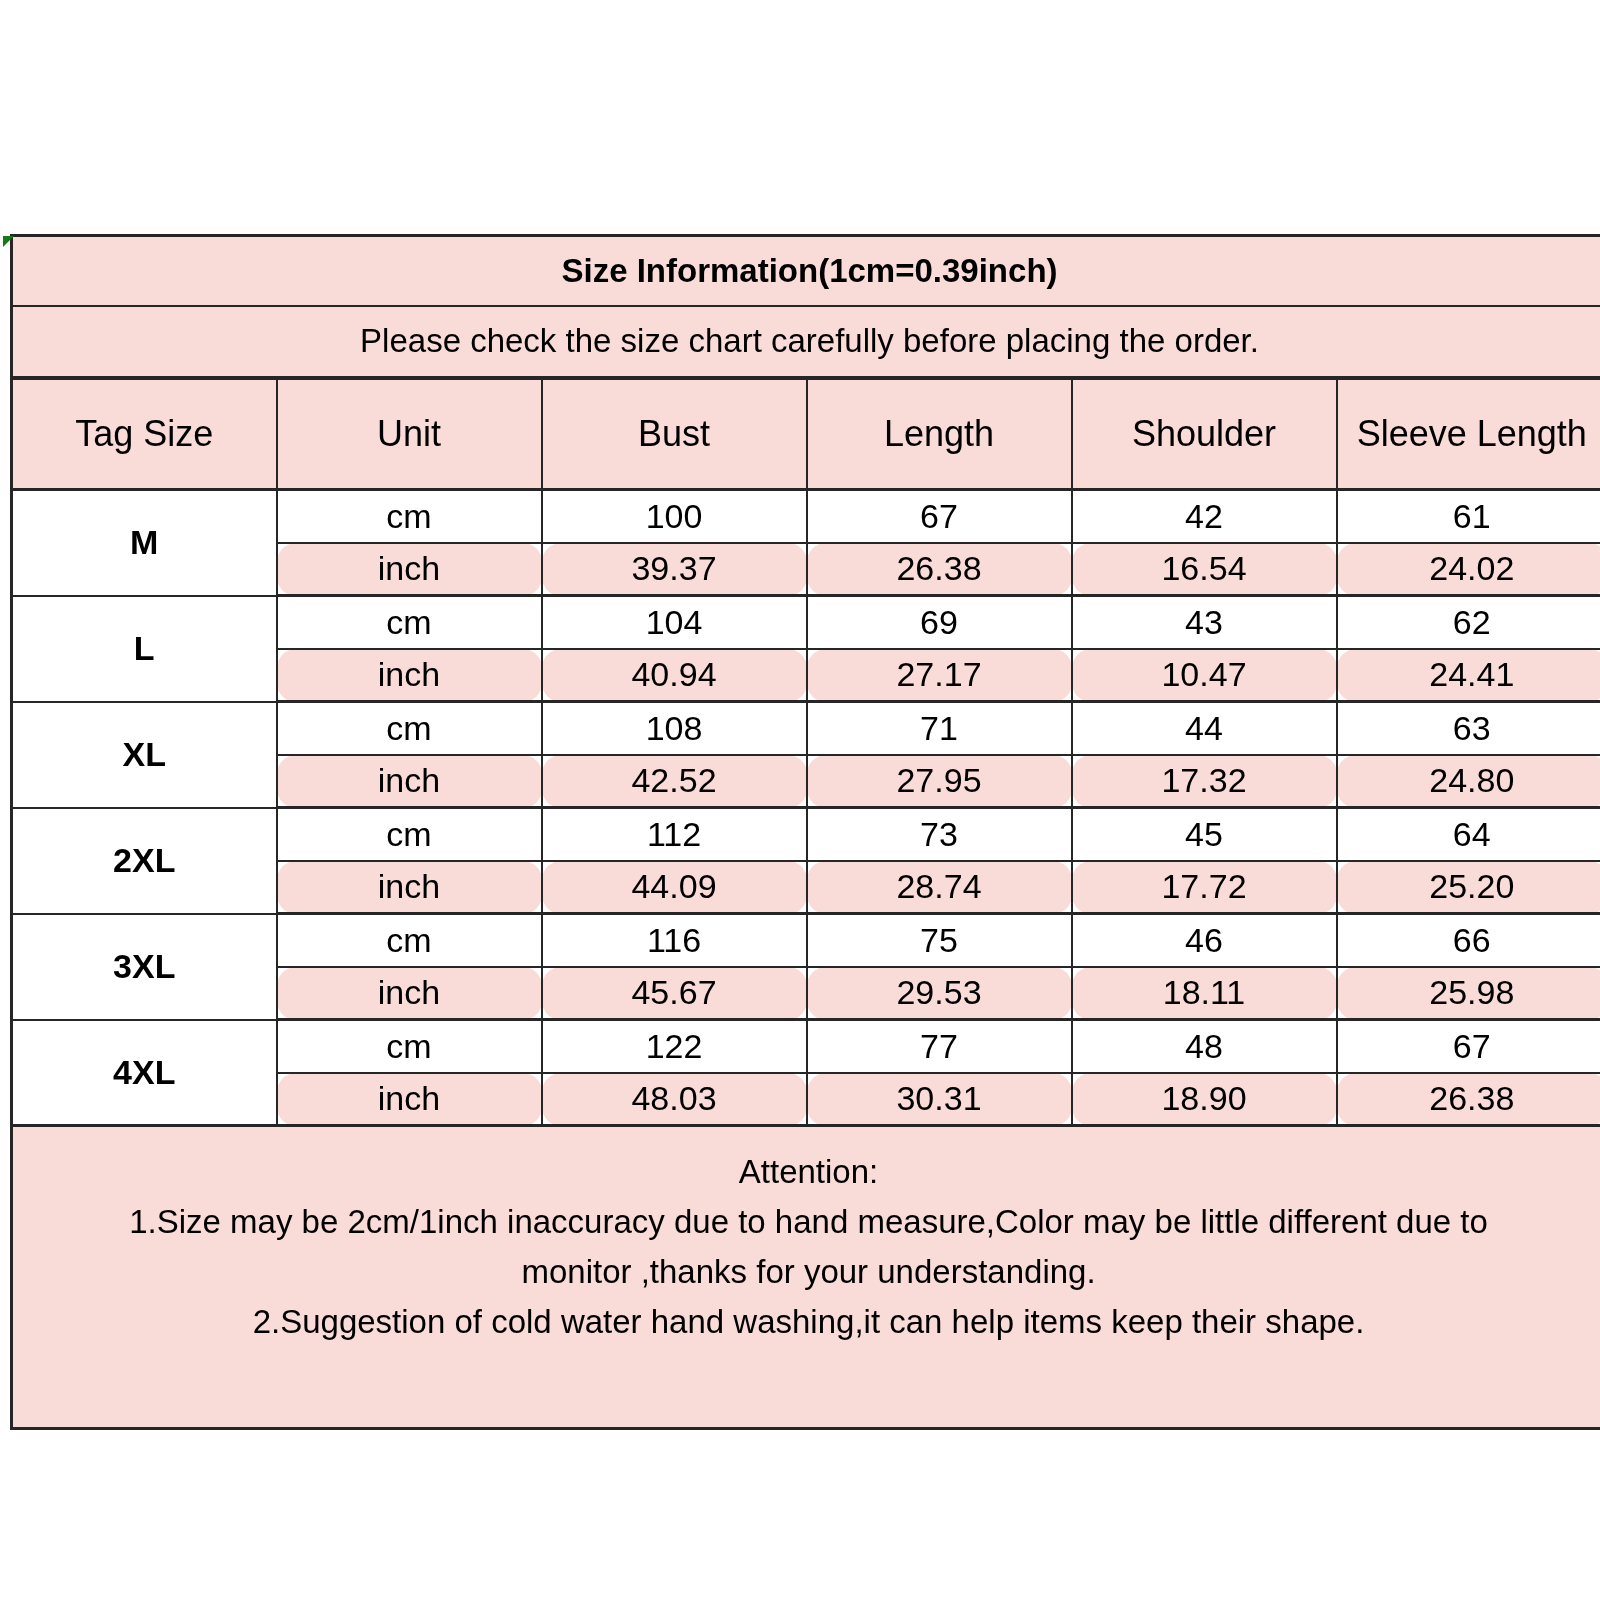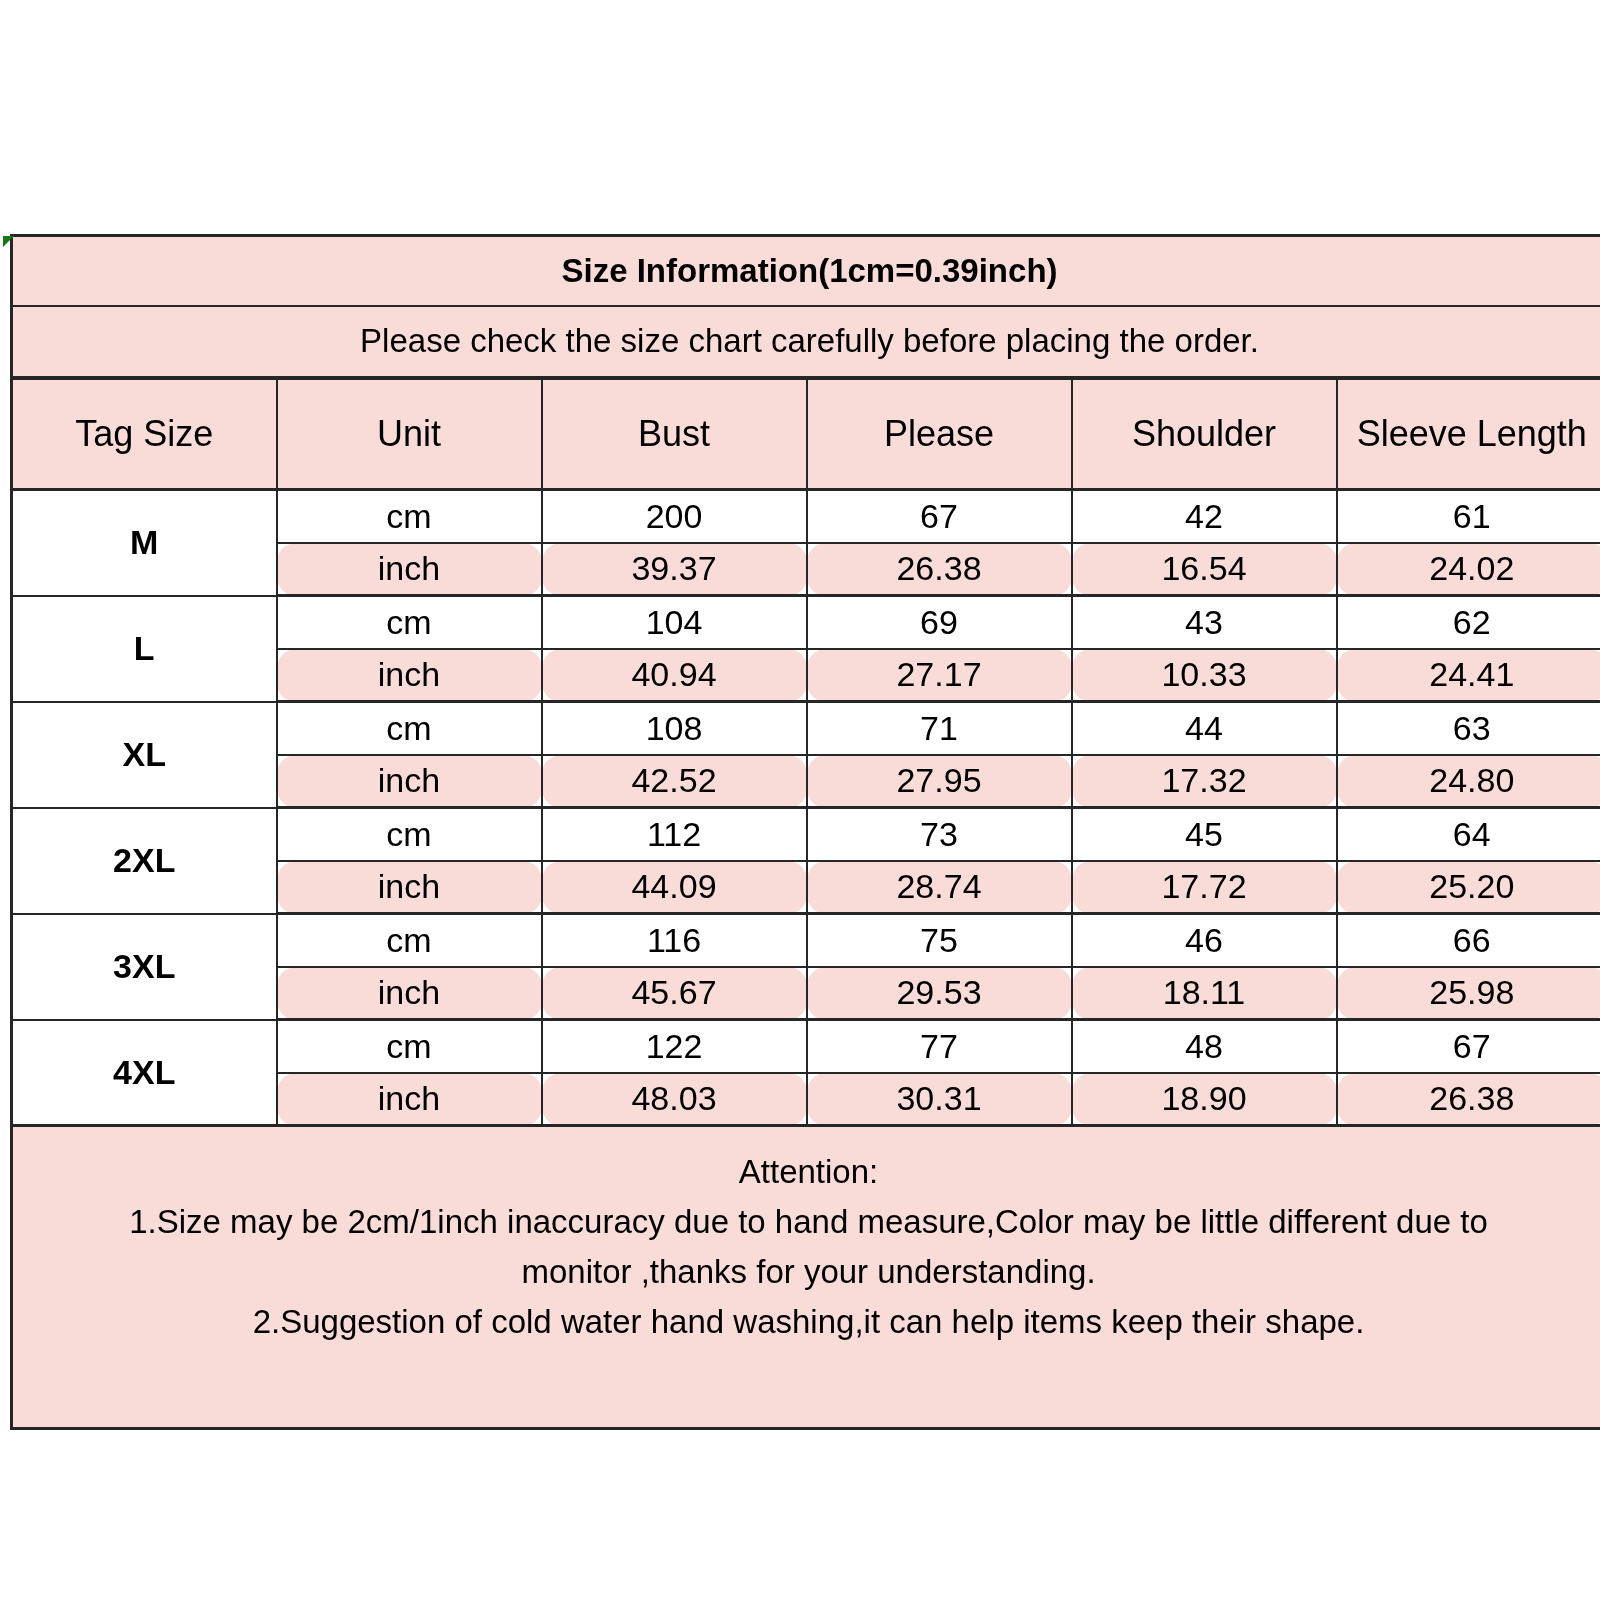--- a/index.html
+++ b/index.html
@@ -108,29 +108,29 @@
     </tr>
 
     <tr class="subtitle-row">
       <td colspan="6">Please check the size chart carefully before placing the order.</td>
     </tr>
 
     <tr class="header-row">
       <td>Tag Size</td>
       <td>Unit</td>
       <td>Bust</td>
-      <td>Please</td>
+      <td>Length</td>
       <td>Shoulder</td>
       <td>Sleeve Length</td>
     </tr>
 
     <tr class="row-cm">
       <td rowspan="2" class="tag-cell">M</td>
       <td>cm</td>
-      <td>200</td>
+      <td>100</td>
       <td>67</td>
       <td>42</td>
       <td>61</td>
     </tr>
     <tr class="row-inch">
       <td>inch</td>
       <td>39.37</td>
       <td>26.38</td>
       <td>16.54</td>
       <td>24.02</td>
@@ -141,21 +141,21 @@
       <td>cm</td>
       <td>104</td>
       <td>69</td>
       <td>43</td>
       <td>62</td>
     </tr>
     <tr class="row-inch">
       <td>inch</td>
       <td>40.94</td>
       <td>27.17</td>
-      <td>10.33</td>
+      <td>10.47</td>
       <td>24.41</td>
     </tr>
 
     <tr class="row-cm">
       <td rowspan="2" class="tag-cell">XL</td>
       <td>cm</td>
       <td>108</td>
       <td>71</td>
       <td>44</td>
       <td>63</td>

